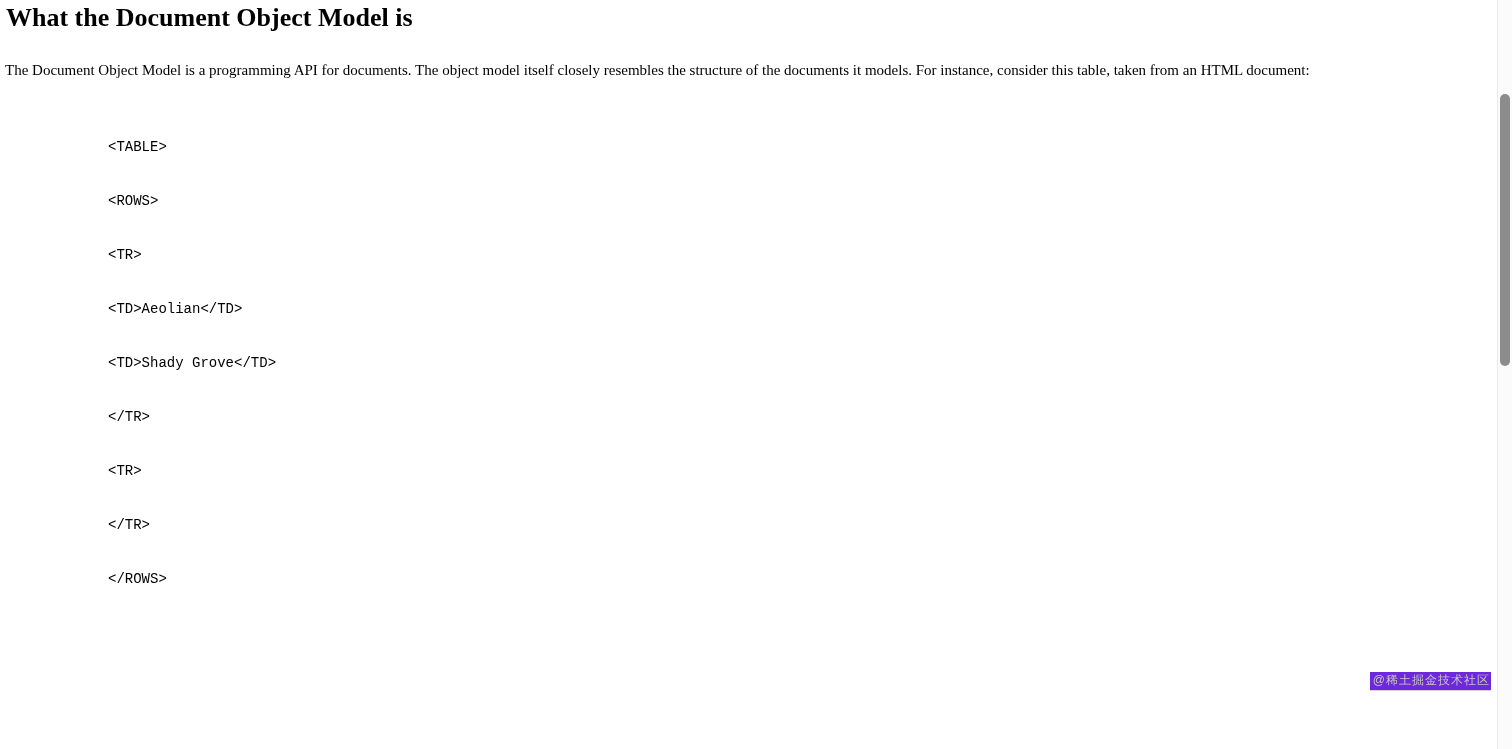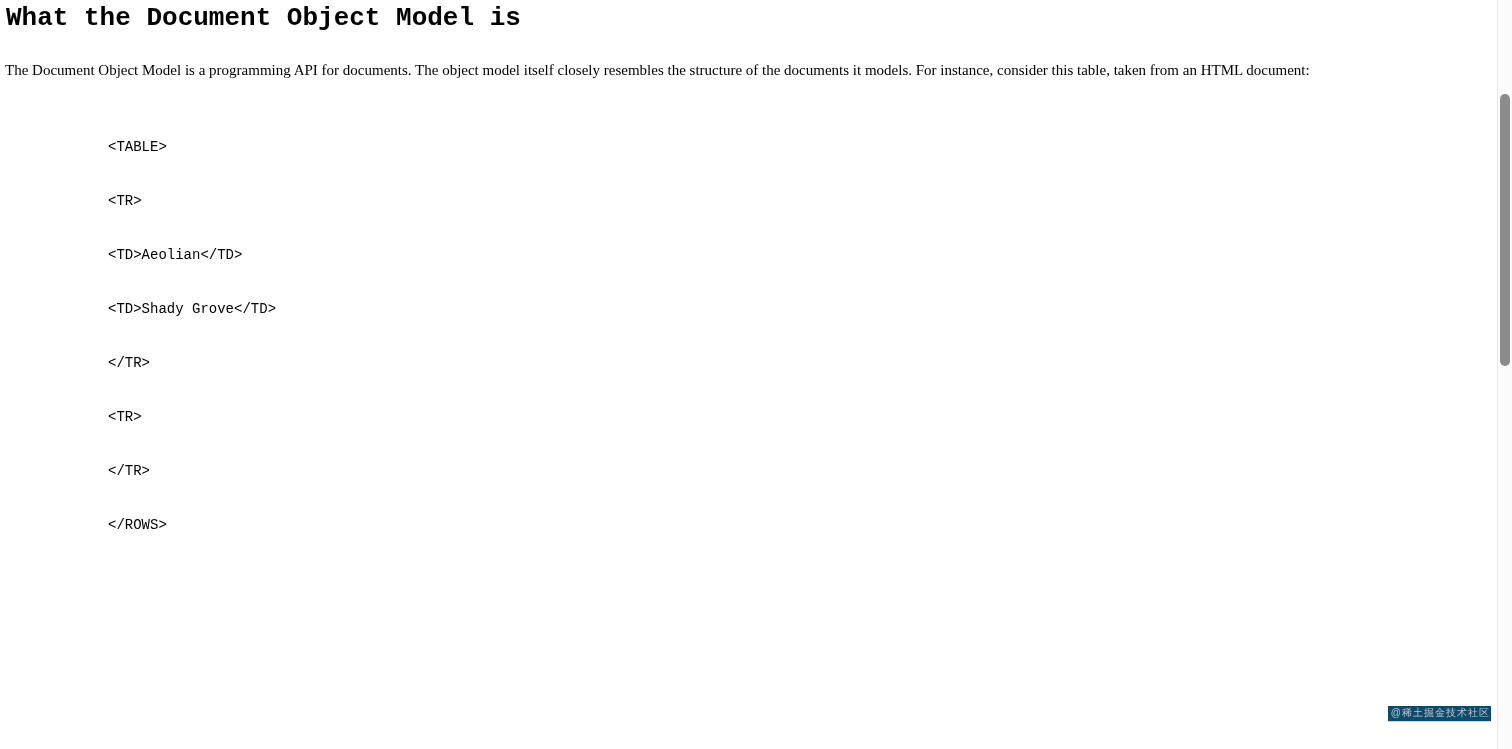--- a/index.html
+++ b/index.html
@@ -12,46 +12,45 @@
     position: relative;
     overflow: hidden;
   }
   .content { padding-left: 5px; padding-right: 20px; }
 
   .page-title {
     font-size: 26px;
     font-weight: bold;
     line-height: 30px;
     margin: 3px 0 0 1px;
-    font-family: Liberation Mono, monospace;
   }
   .lead-para {
     font-size: 15px;
     line-height: 22px;
     margin: 26px 0 0 0;
     max-width: 1492px;
   }
   .code-block {
     font-family: "Liberation Mono", "DejaVu Sans Mono", monospace;
     font-size: 14px;
     line-height: 18px;
     margin: 21px 0 0 103px;
     white-space: pre;
   }
   .code-line { height: 18px; }
 
   .watermark {
     position: absolute;
-    top: 706px;
+    top: 672px;
     right: 21px;
     font-family: "Liberation Sans", "DejaVu Sans", sans-serif;
-    font-size: 10px;
+    font-size: 12px;
     letter-spacing: 1px;
     color: #c5c5c5;
-    background: #0c4a6e;
+    background: #6d28d9;
     padding: 0 1px 1px 3px;
     border-bottom: 1.5px solid #d4d4d4;
   }
 
   .scrollbar-track {
     position: absolute;
     right: 0; top: 0;
     width: 15px; height: 749px;
     background: #fbfbfb;
     border-left: 1px solid #e9e9e9;
@@ -68,20 +67,21 @@
 <body>
 
 <div class="content">
 
   <h1 class="page-title">What the Document Object Model is</h1>
 
   <p class="lead-para">The Document Object Model is a programming API for documents. The object model itself closely resembles the structure of the documents it models. For instance, consider this table, taken from an HTML document:</p>
 
   <div class="code-block">
     <div class="code-line">&lt;TABLE&gt;</div>
+    <div class="code-line">&lt;ROWS&gt;</div>
     <div class="code-line">&lt;TR&gt;</div>
     <div class="code-line">&lt;TD&gt;Aeolian&lt;/TD&gt;</div>
     <div class="code-line">&lt;TD&gt;Shady Grove&lt;/TD&gt;</div>
     <div class="code-line">&lt;/TR&gt;</div>
     <div class="code-line">&lt;TR&gt;</div>
     <div class="code-line">&lt;/TR&gt;</div>
     <div class="code-line">&lt;/ROWS&gt;</div>
     
   </div>
 

